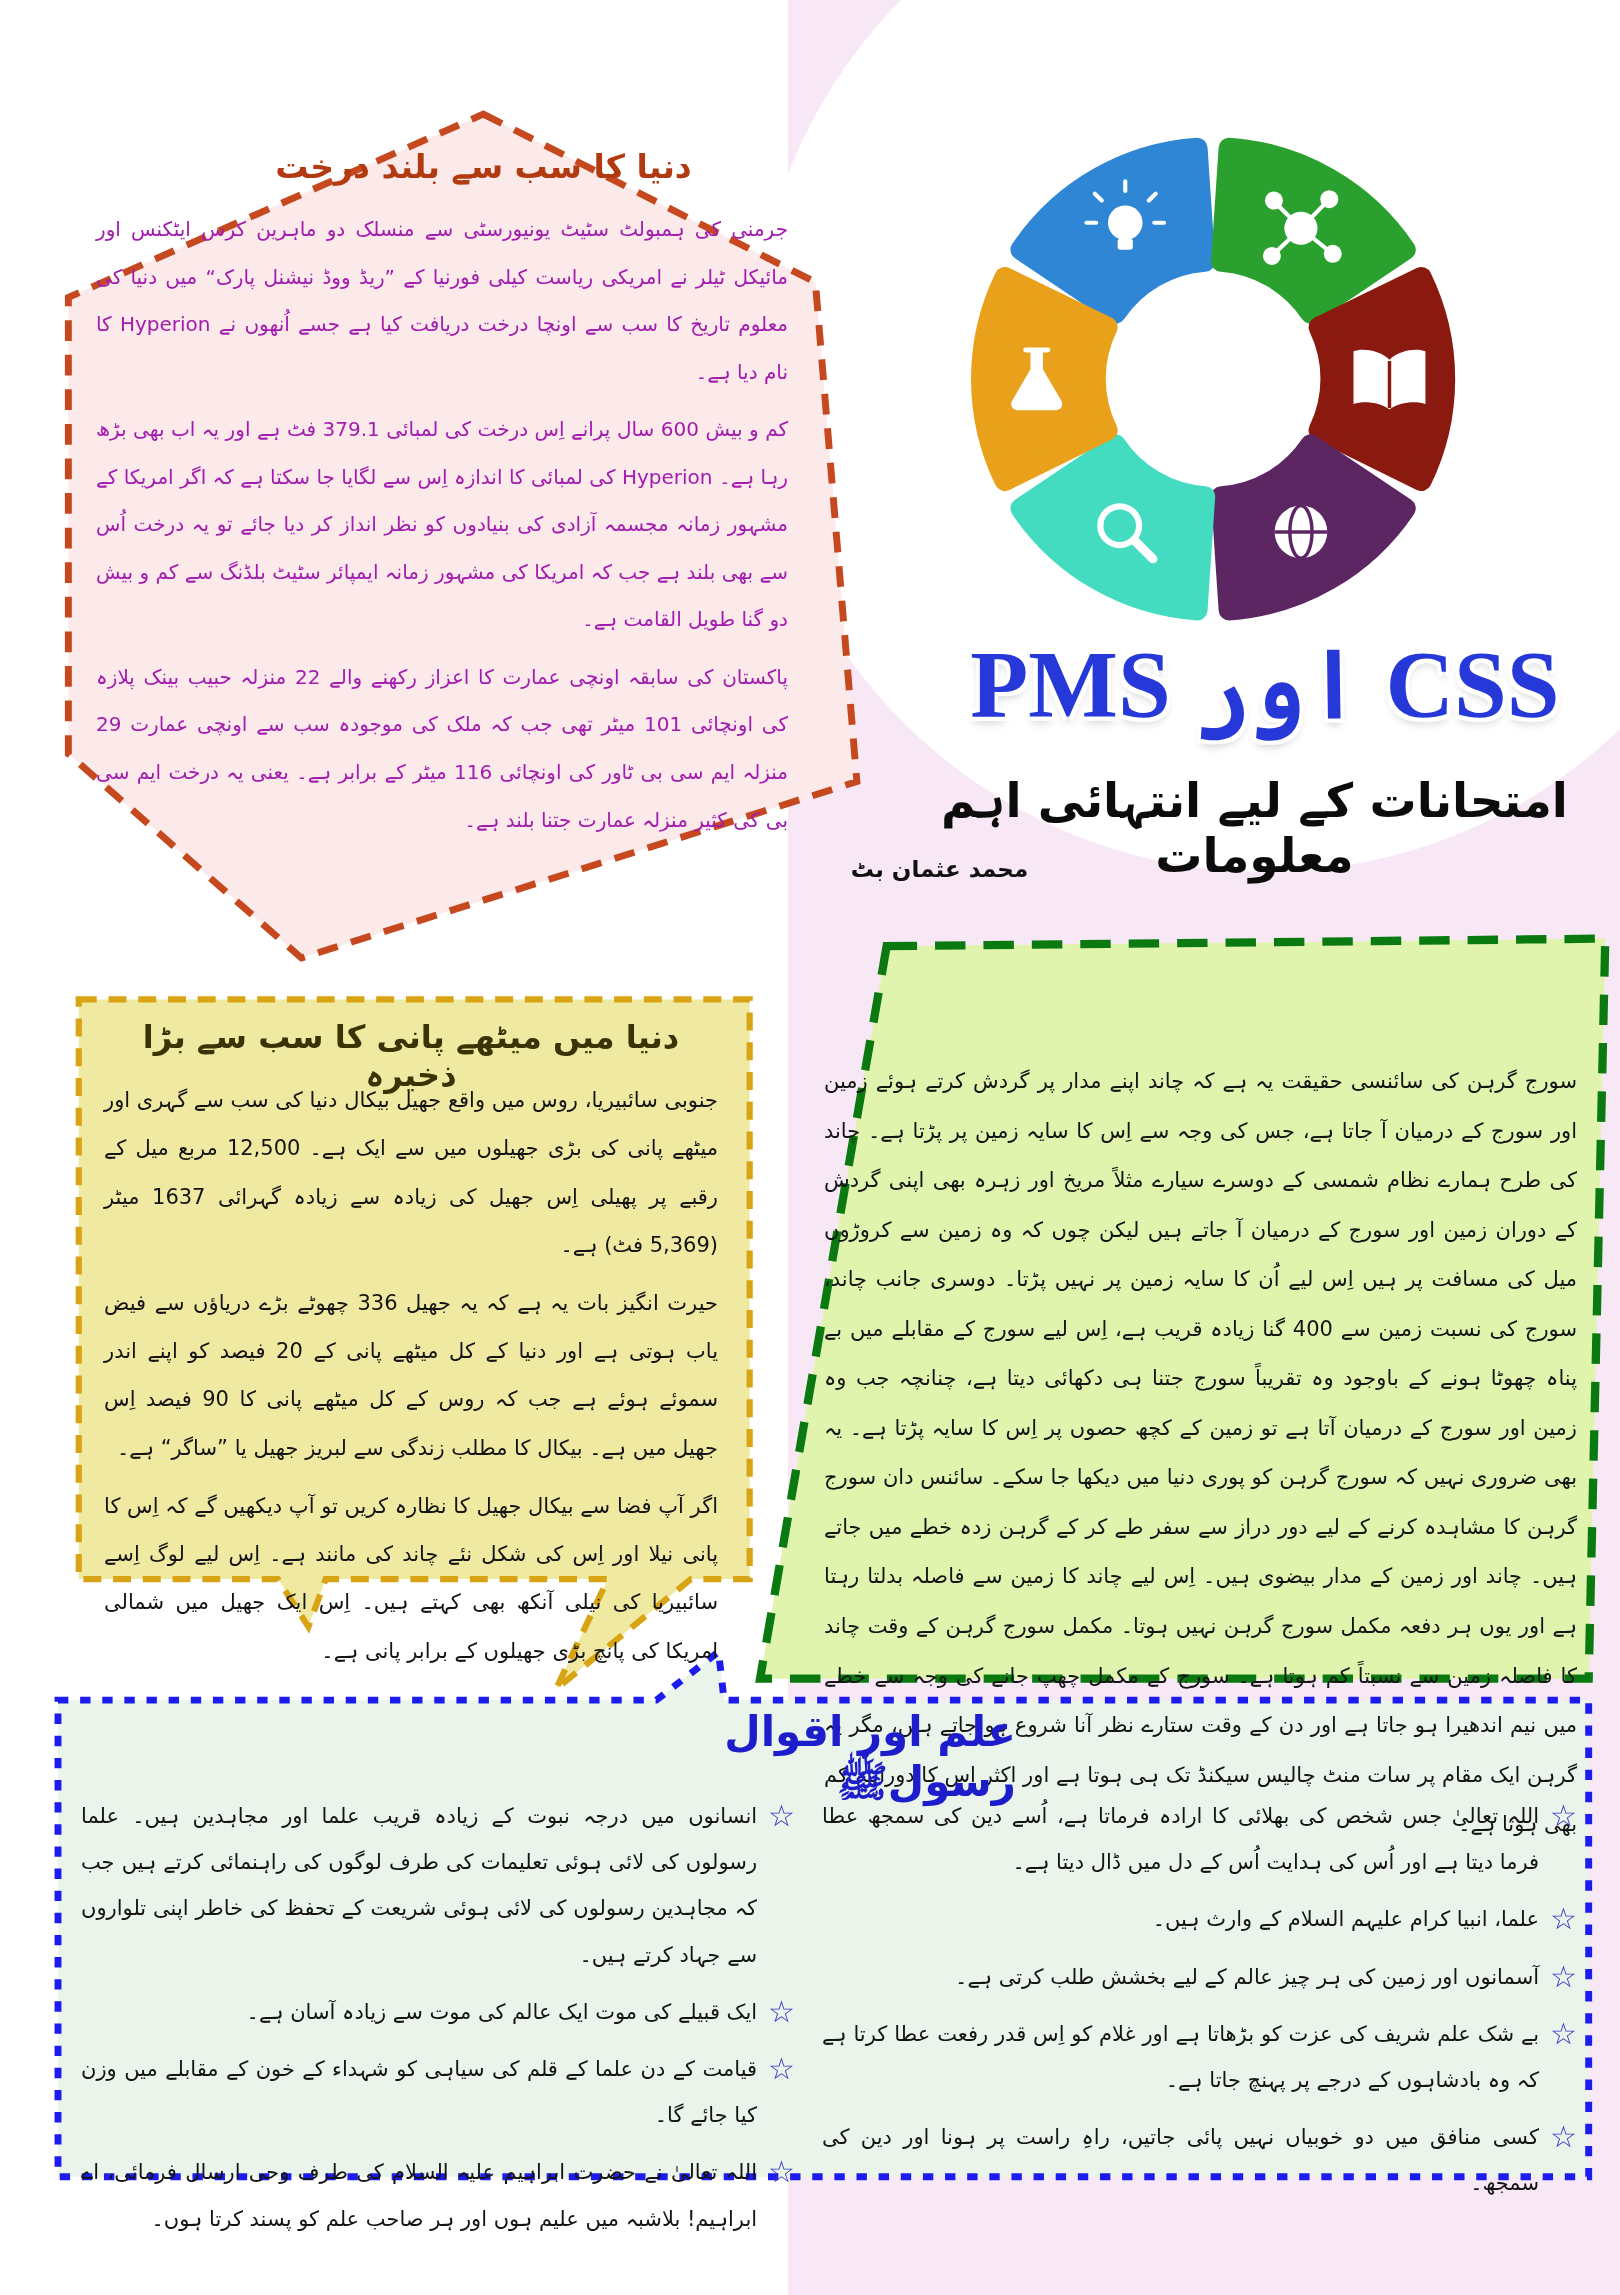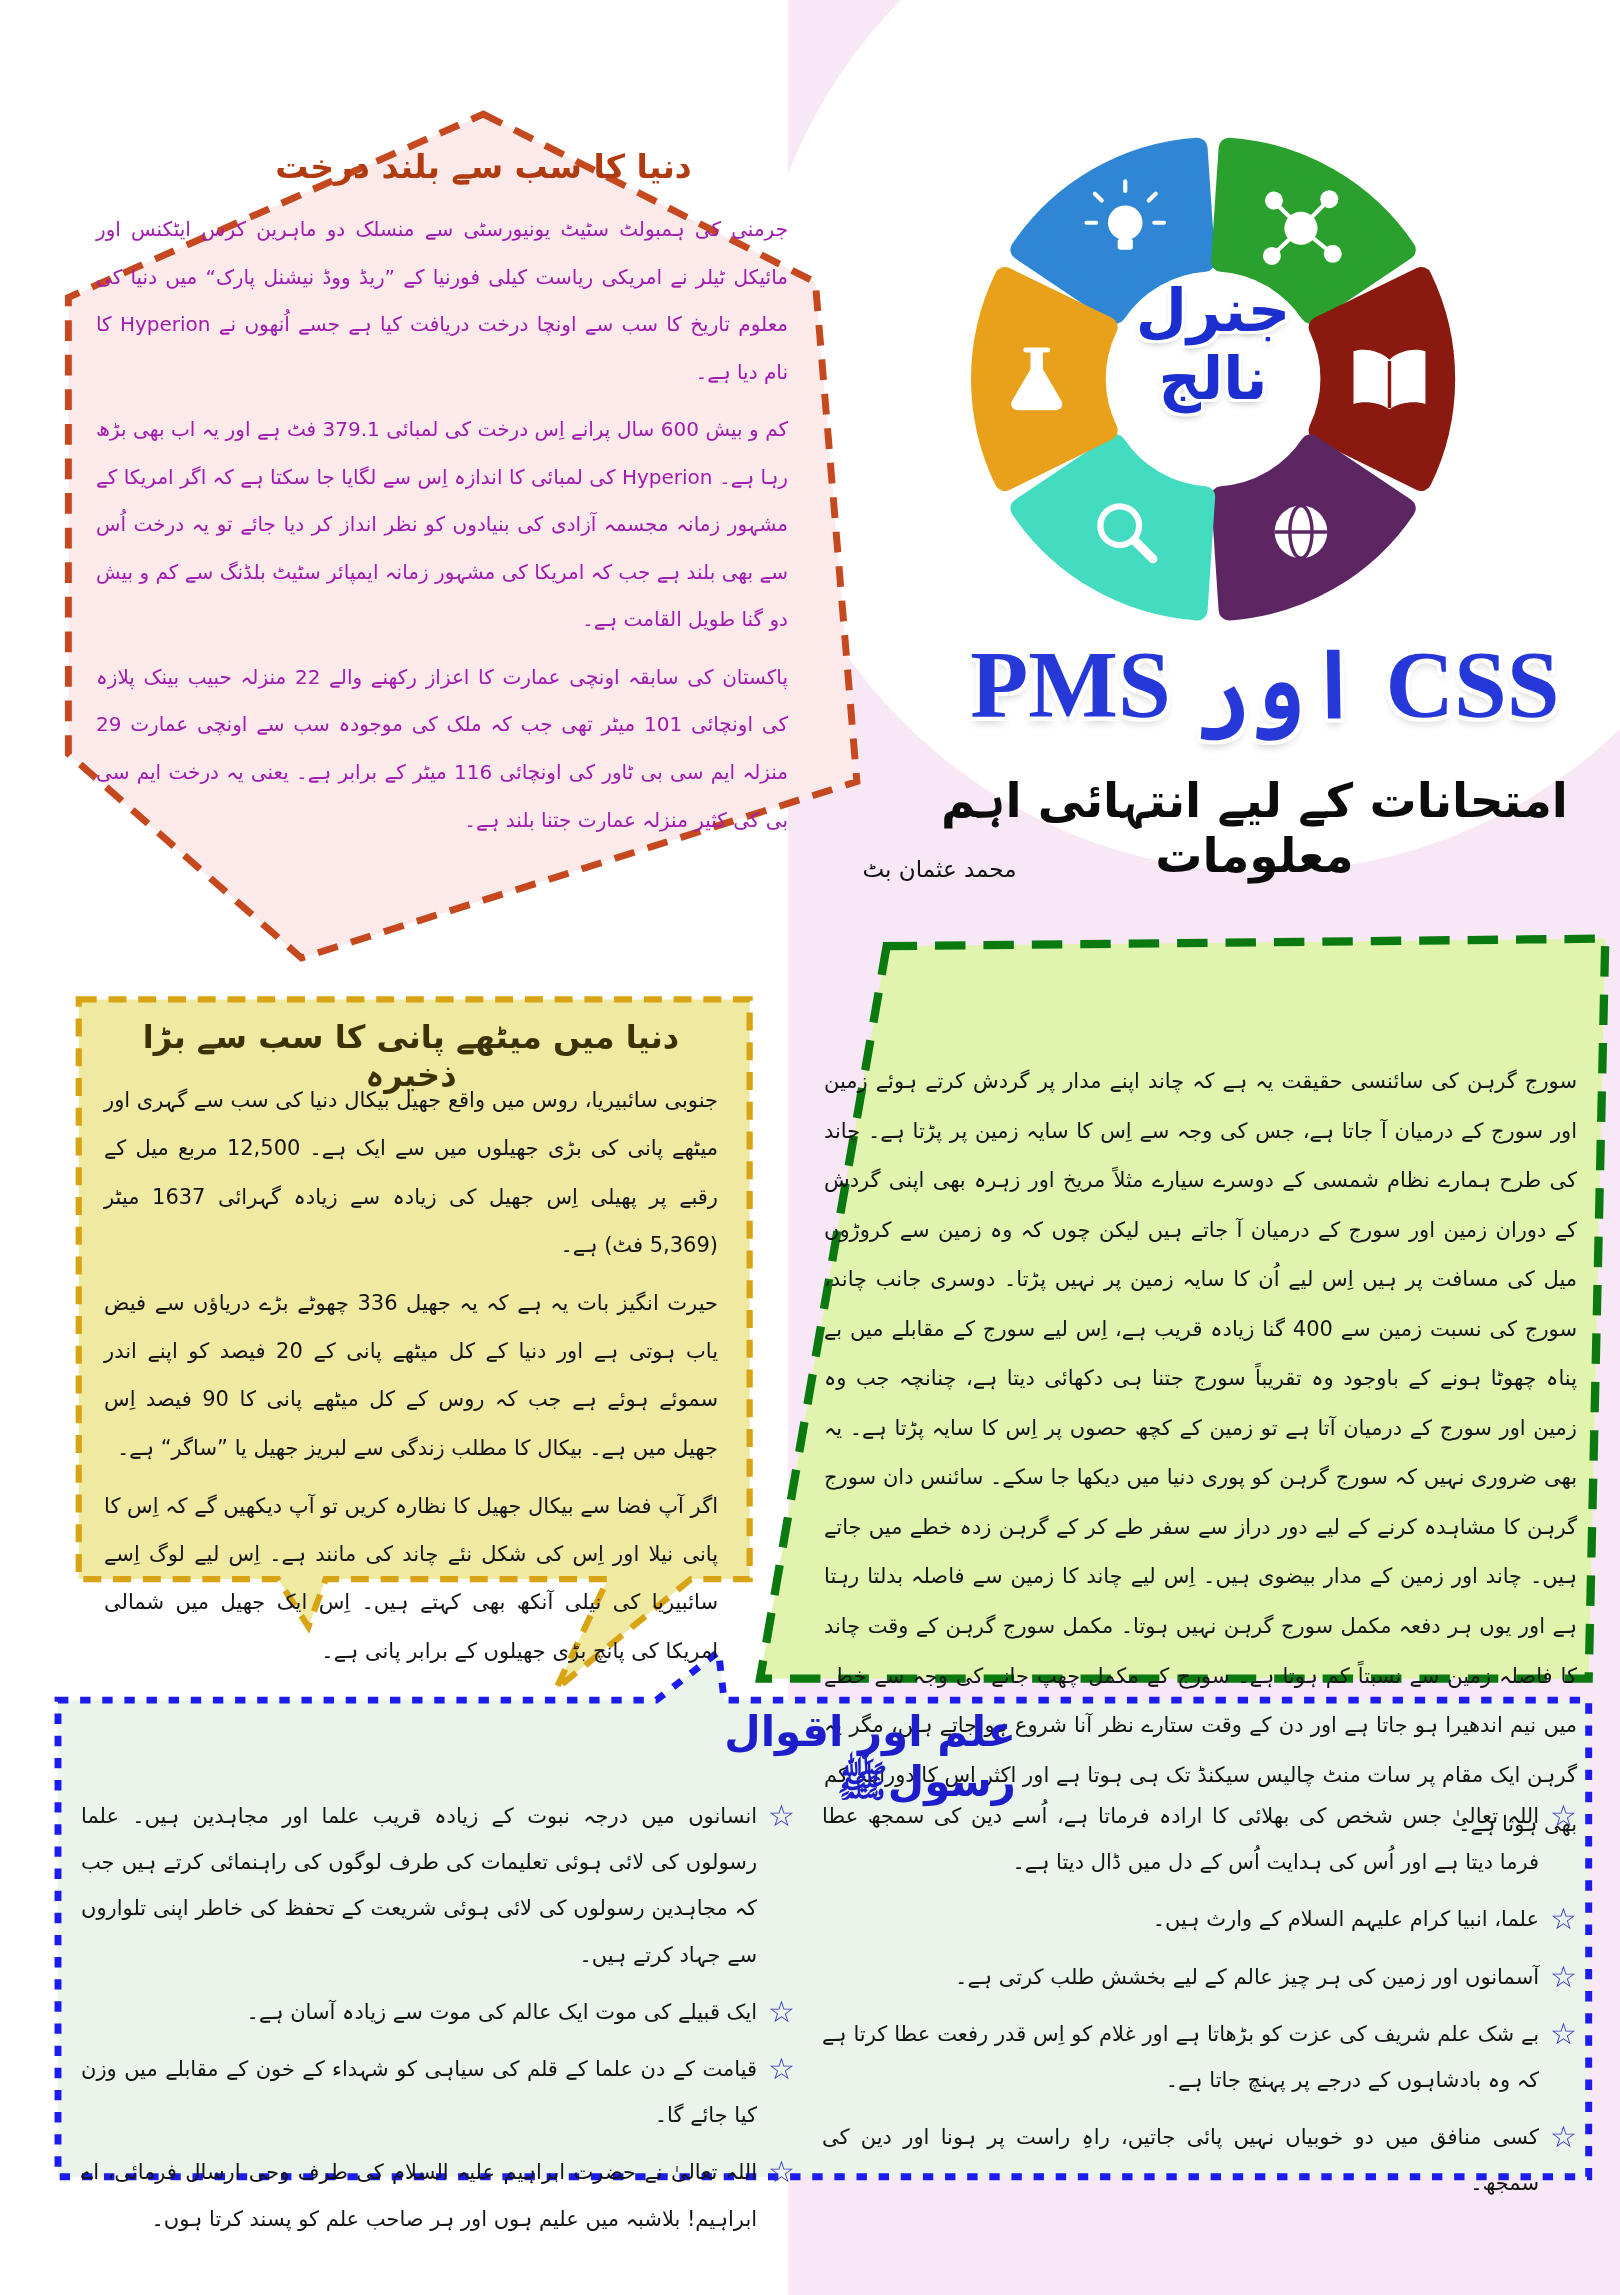--- a/index.html
+++ b/index.html
@@ -11,21 +11,21 @@
   svg.overlay{position:absolute;left:0;top:0;pointer-events:none;}
   .urdu{direction:rtl;unicode-bidi:embed;}
   .logo-center{left:1117px;top:277px;width:194px;text-align:center;color:#1b2fd0;
       font-weight:bold;font-size:59px;line-height:1.15;
       text-shadow:-2.8px -2.8px 0 #fff,2.8px -2.8px 0 #fff,-2.8px 2.8px 0 #fff,2.8px 2.8px 0 #fff,0 4.2px 7px rgba(0,0,0,.25);}
   .main-title{left:927px;top:633px;width:678px;text-align:center;color:#2638d8;
       font-family:"Liberation Serif",serif;font-weight:bold;font-size:95px;line-height:1.1;
       text-shadow:-3.5px -3.5px 0 #fff,3.5px -3.5px 0 #fff,-3.5px 3.5px 0 #fff,3.5px 3.5px 0 #fff,0 5.5px 8.3px rgba(0,0,0,.2);}
   .sub-title{left:899px;top:773px;width:713px;text-align:center;color:#0c0c0c;
       font-weight:bold;font-size:47px;}
-  .author{left:847px;top:856px;width:187px;text-align:center;color:#111;font-weight:normal;font-size:23px;}
+  .author{left:847px;top:856px;width:187px;text-align:center;color:#111;font-weight:bold;font-size:23px;}
   .box-title{font-weight:bold;text-align:center;}
   .tree-title{left:208px;top:147px;width:553px;font-size:33px;color:#b23a10;}
   .tree-body{left:97px;top:206px;width:692px;font-size:20px;line-height:2.38;color:#a21caf;
       text-align:justify;}
   .tree-body p,.lake-body p{margin:0 0 9.7px 0;}
   .lake-title{left:104px;top:1018px;width:616px;font-size:32px;color:#3b3305;}
   .lake-body{left:105px;top:1076px;width:614px;font-size:21px;line-height:2.3;color:#141414;text-align:justify;}
   .sun-title{left:1038px;top:963px;width:429px;font-size:53px;color:#178a17;}
   .sun-body{left:825px;top:1057px;width:753px;font-size:21px;line-height:2.36;color:#141414;text-align:justify;}
   .hadith-head{left:643px;top:1707px;width:374px;text-align:right;color:#1d1dcc;font-weight:bold;font-size:42px;}
@@ -107,24 +107,20 @@
         <line x1="1641" y1="781" x2="1668" y2="808" stroke-width="13" stroke-linecap="round"></line>
       </g>
 
       <g>
         <path d="M1491,506 h18 v28 l27,46 a9 9 0 0 1 -8,13 h-56 a9 9 0 0 1 -8,-13 l27,-46 Z" fill="#fff"></path>
         <line x1="1484" y1="506" x2="1516" y2="506" stroke="#fff" stroke-width="7" stroke-linecap="round"></line>
       </g>
     </g>
   </svg>
 
-  <div class="abs logo-center urdu">
-    <div>جنرل</div>
-    <div>نالج</div>
-  </div>
 
   <div class="abs main-title urdu">CSS اور PMS</div>
   <div class="abs sub-title urdu">امتحانات کے لیے انتہائی اہم معلومات</div>
   <div class="abs author urdu">محمد عثمان بٹ</div>
 
   <div class="abs box-title tree-title urdu">دنیا کا سب سے بلند درخت</div>
   <div class="abs tree-body urdu">
     <p>جرمنی کی ہمبولٹ سٹیٹ یونیورسٹی سے منسلک دو ماہرین کرس ایٹکنس اور مائیکل ٹیلر نے امریکی ریاست کیلی فورنیا کے ”ریڈ ووڈ نیشنل پارک“ میں دنیا کی معلوم تاریخ کا سب سے اونچا درخت دریافت کیا ہے جسے اُنھوں نے Hyperion کا نام دیا ہے۔</p>
     <p>کم و بیش 600 سال پرانے اِس درخت کی لمبائی 379.1 فٹ ہے اور یہ اب بھی بڑھ رہا ہے۔ Hyperion کی لمبائی کا اندازہ اِس سے لگایا جا سکتا ہے کہ اگر امریکا کے مشہور زمانہ مجسمہ آزادی کی بنیادوں کو نظر انداز کر دیا جائے تو یہ درخت اُس سے بھی بلند ہے جب کہ امریکا کی مشہور زمانہ ایمپائر سٹیٹ بلڈنگ سے کم و بیش دو گنا طویل القامت ہے۔</p>
     <p>پاکستان کی سابقہ اونچی عمارت کا اعزاز رکھنے والے 22 منزلہ حبیب بینک پلازہ کی اونچائی 101 میٹر تھی جب کہ ملک کی موجودہ سب سے اونچی عمارت 29 منزلہ ایم سی بی ٹاور کی اونچائی 116 میٹر کے برابر ہے۔ یعنی یہ درخت ایم سی بی کی کثیر منزلہ عمارت جتنا بلند ہے۔</p>

